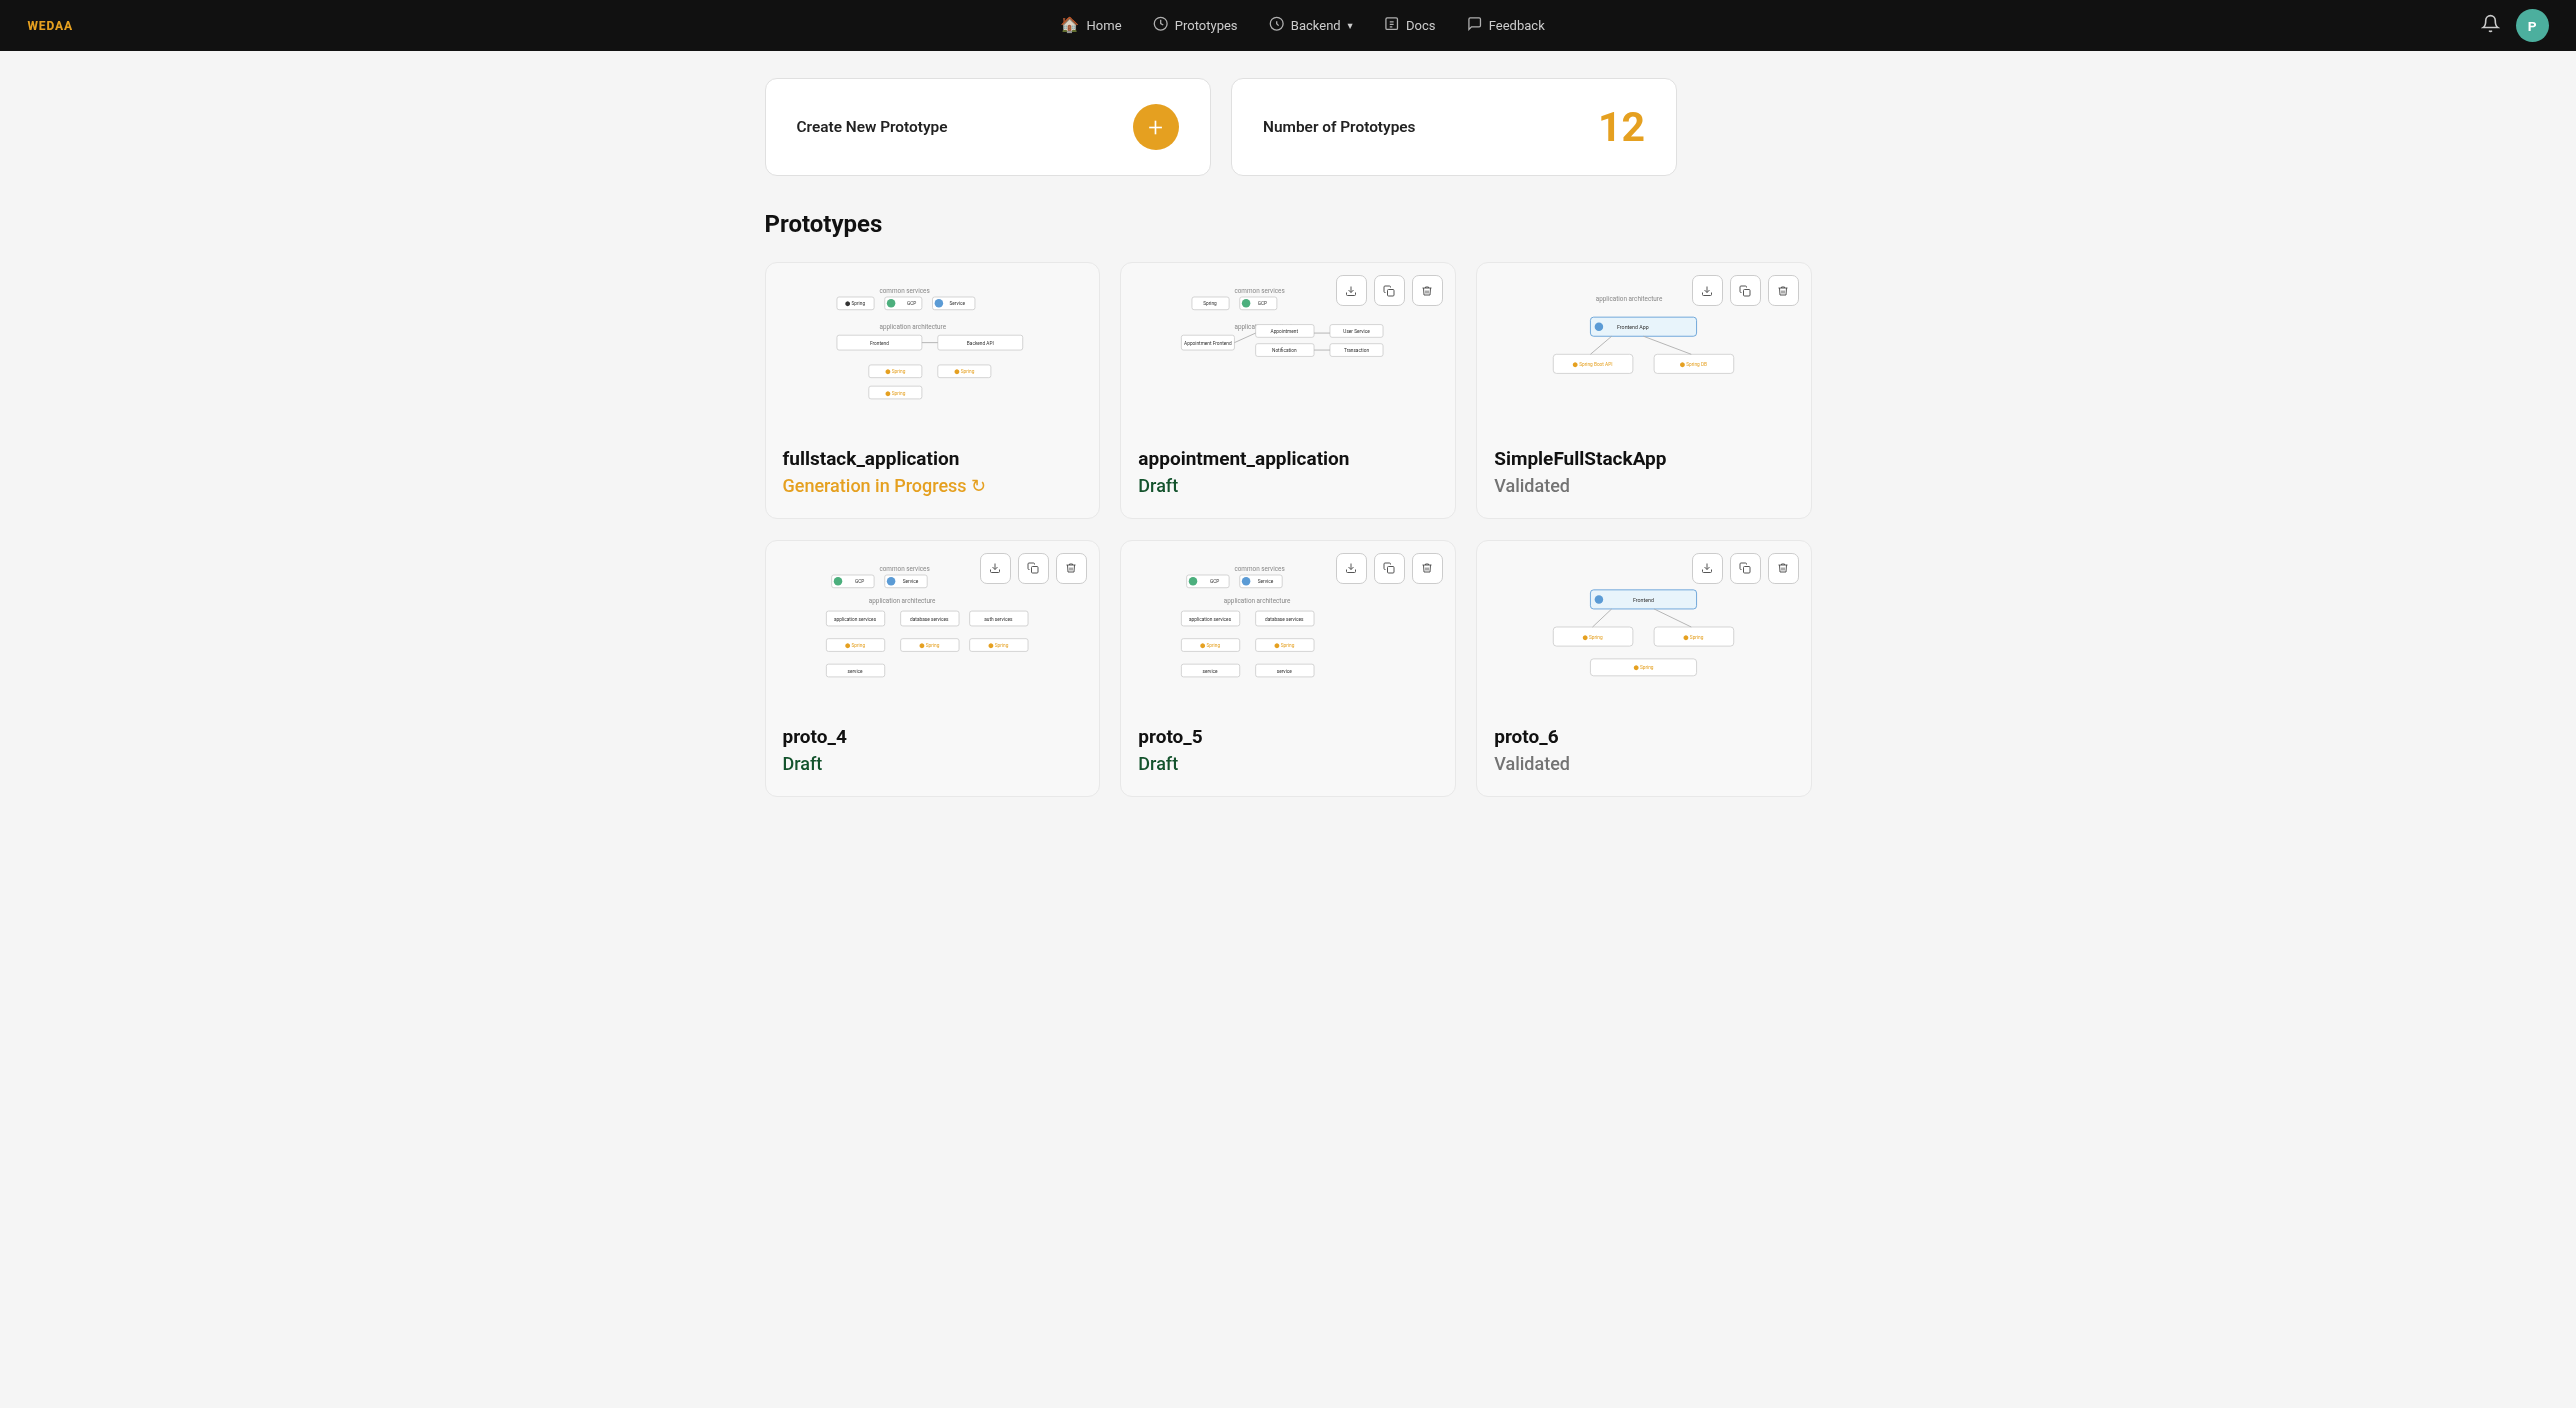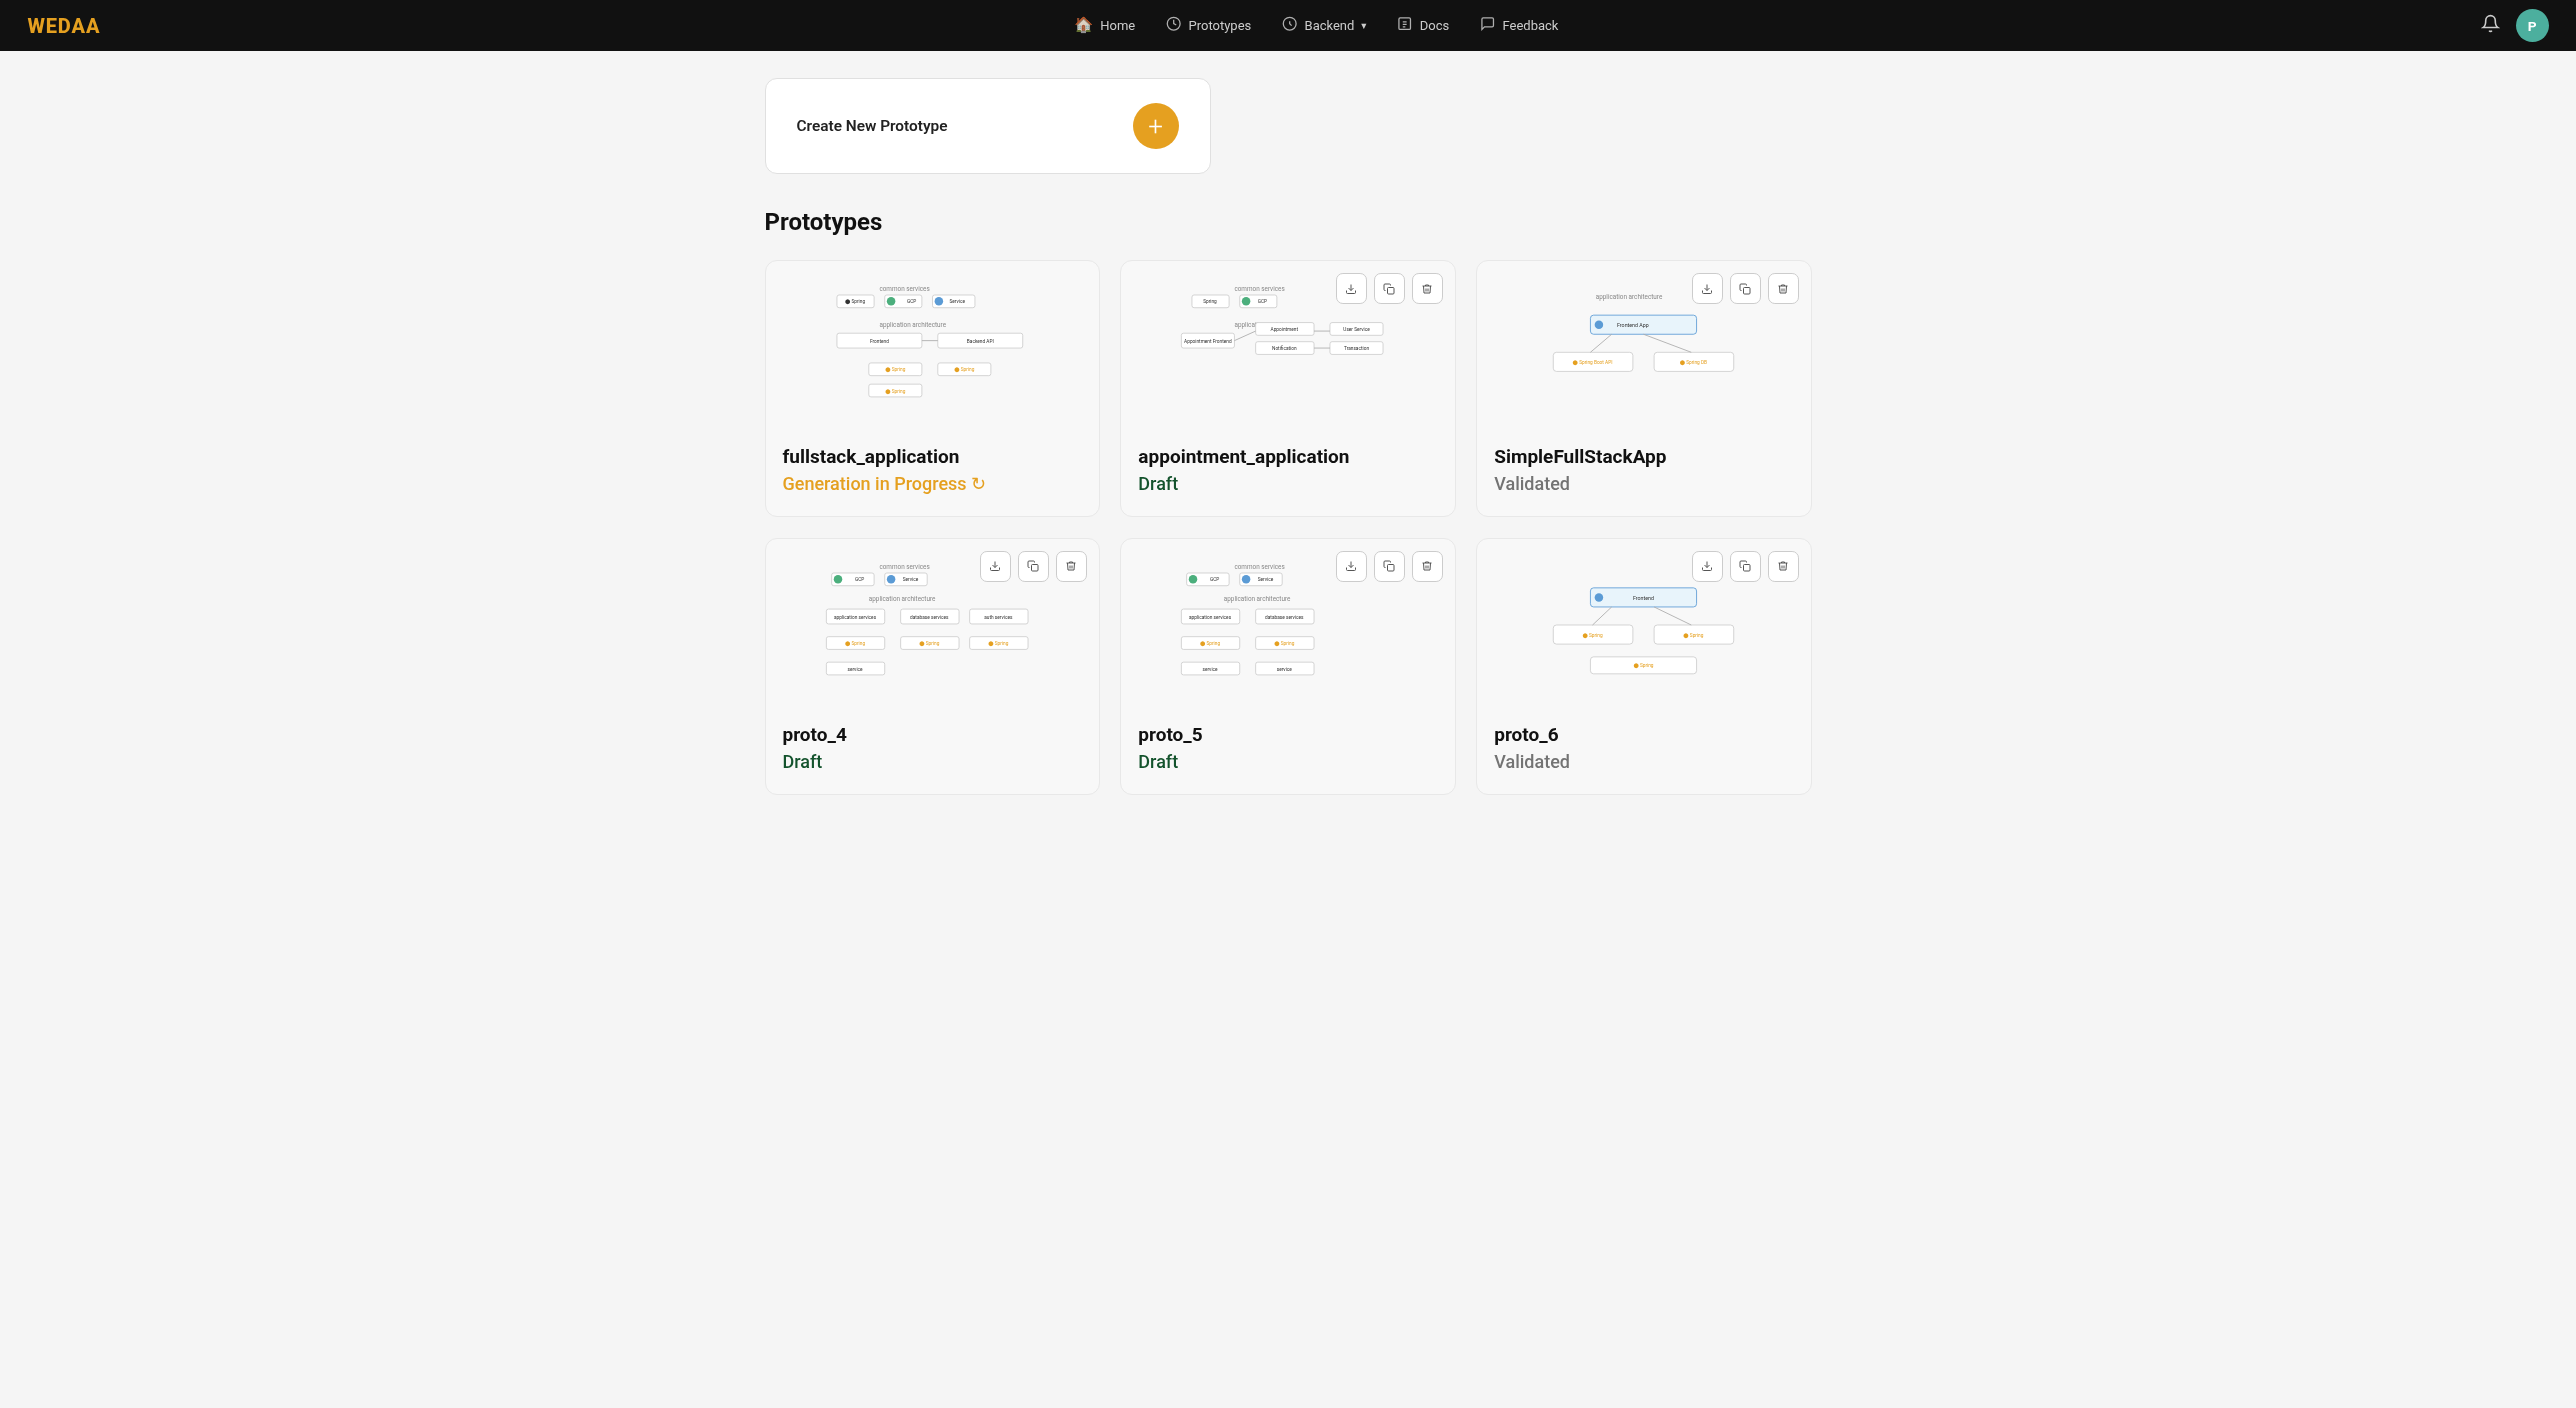--- a/index.html
+++ b/index.html
@@ -12,21 +12,21 @@
       display: flex;
       align-items: center;
       padding: 0 27.4px;
       height: 51px;
       position: sticky;
       top: 0;
       z-index: 100;
     }
     .nav-logo {
       font-weight: 800;
-      font-size: 20px;
+      font-size: 12px;
       letter-spacing: 0.9px;
       color: #fff;
       margin-right: 51px;
       white-space: nowrap;
     }
     .nav-logo span { color: #e5a020; }
     .nav-links {
       display: flex;
       align-items: center;
       gap: 31px;
@@ -256,20 +256,24 @@
   </div>
 </nav>
 
 <div class="main-content">
 
   <div class="top-cards">
     <div class="card-create">
       <span class="card-create-label">Create New Prototype</span>
       <div class="create-btn">+</div>
     </div>
+    <div class="card-count">
+      <span class="card-count-label">Number of Prototypes</span>
+      <span class="card-count-number">12</span>
+    </div>
   </div>
 
   <h2 class="section-title">Prototypes</h2>
 
   <div class="proto-grid">
 
     <div class="proto-card proto-card-first">
 
       <div class="proto-diagram">
         <svg viewBox="0 0 220 130" xmlns="http://www.w3.org/2000/svg">

